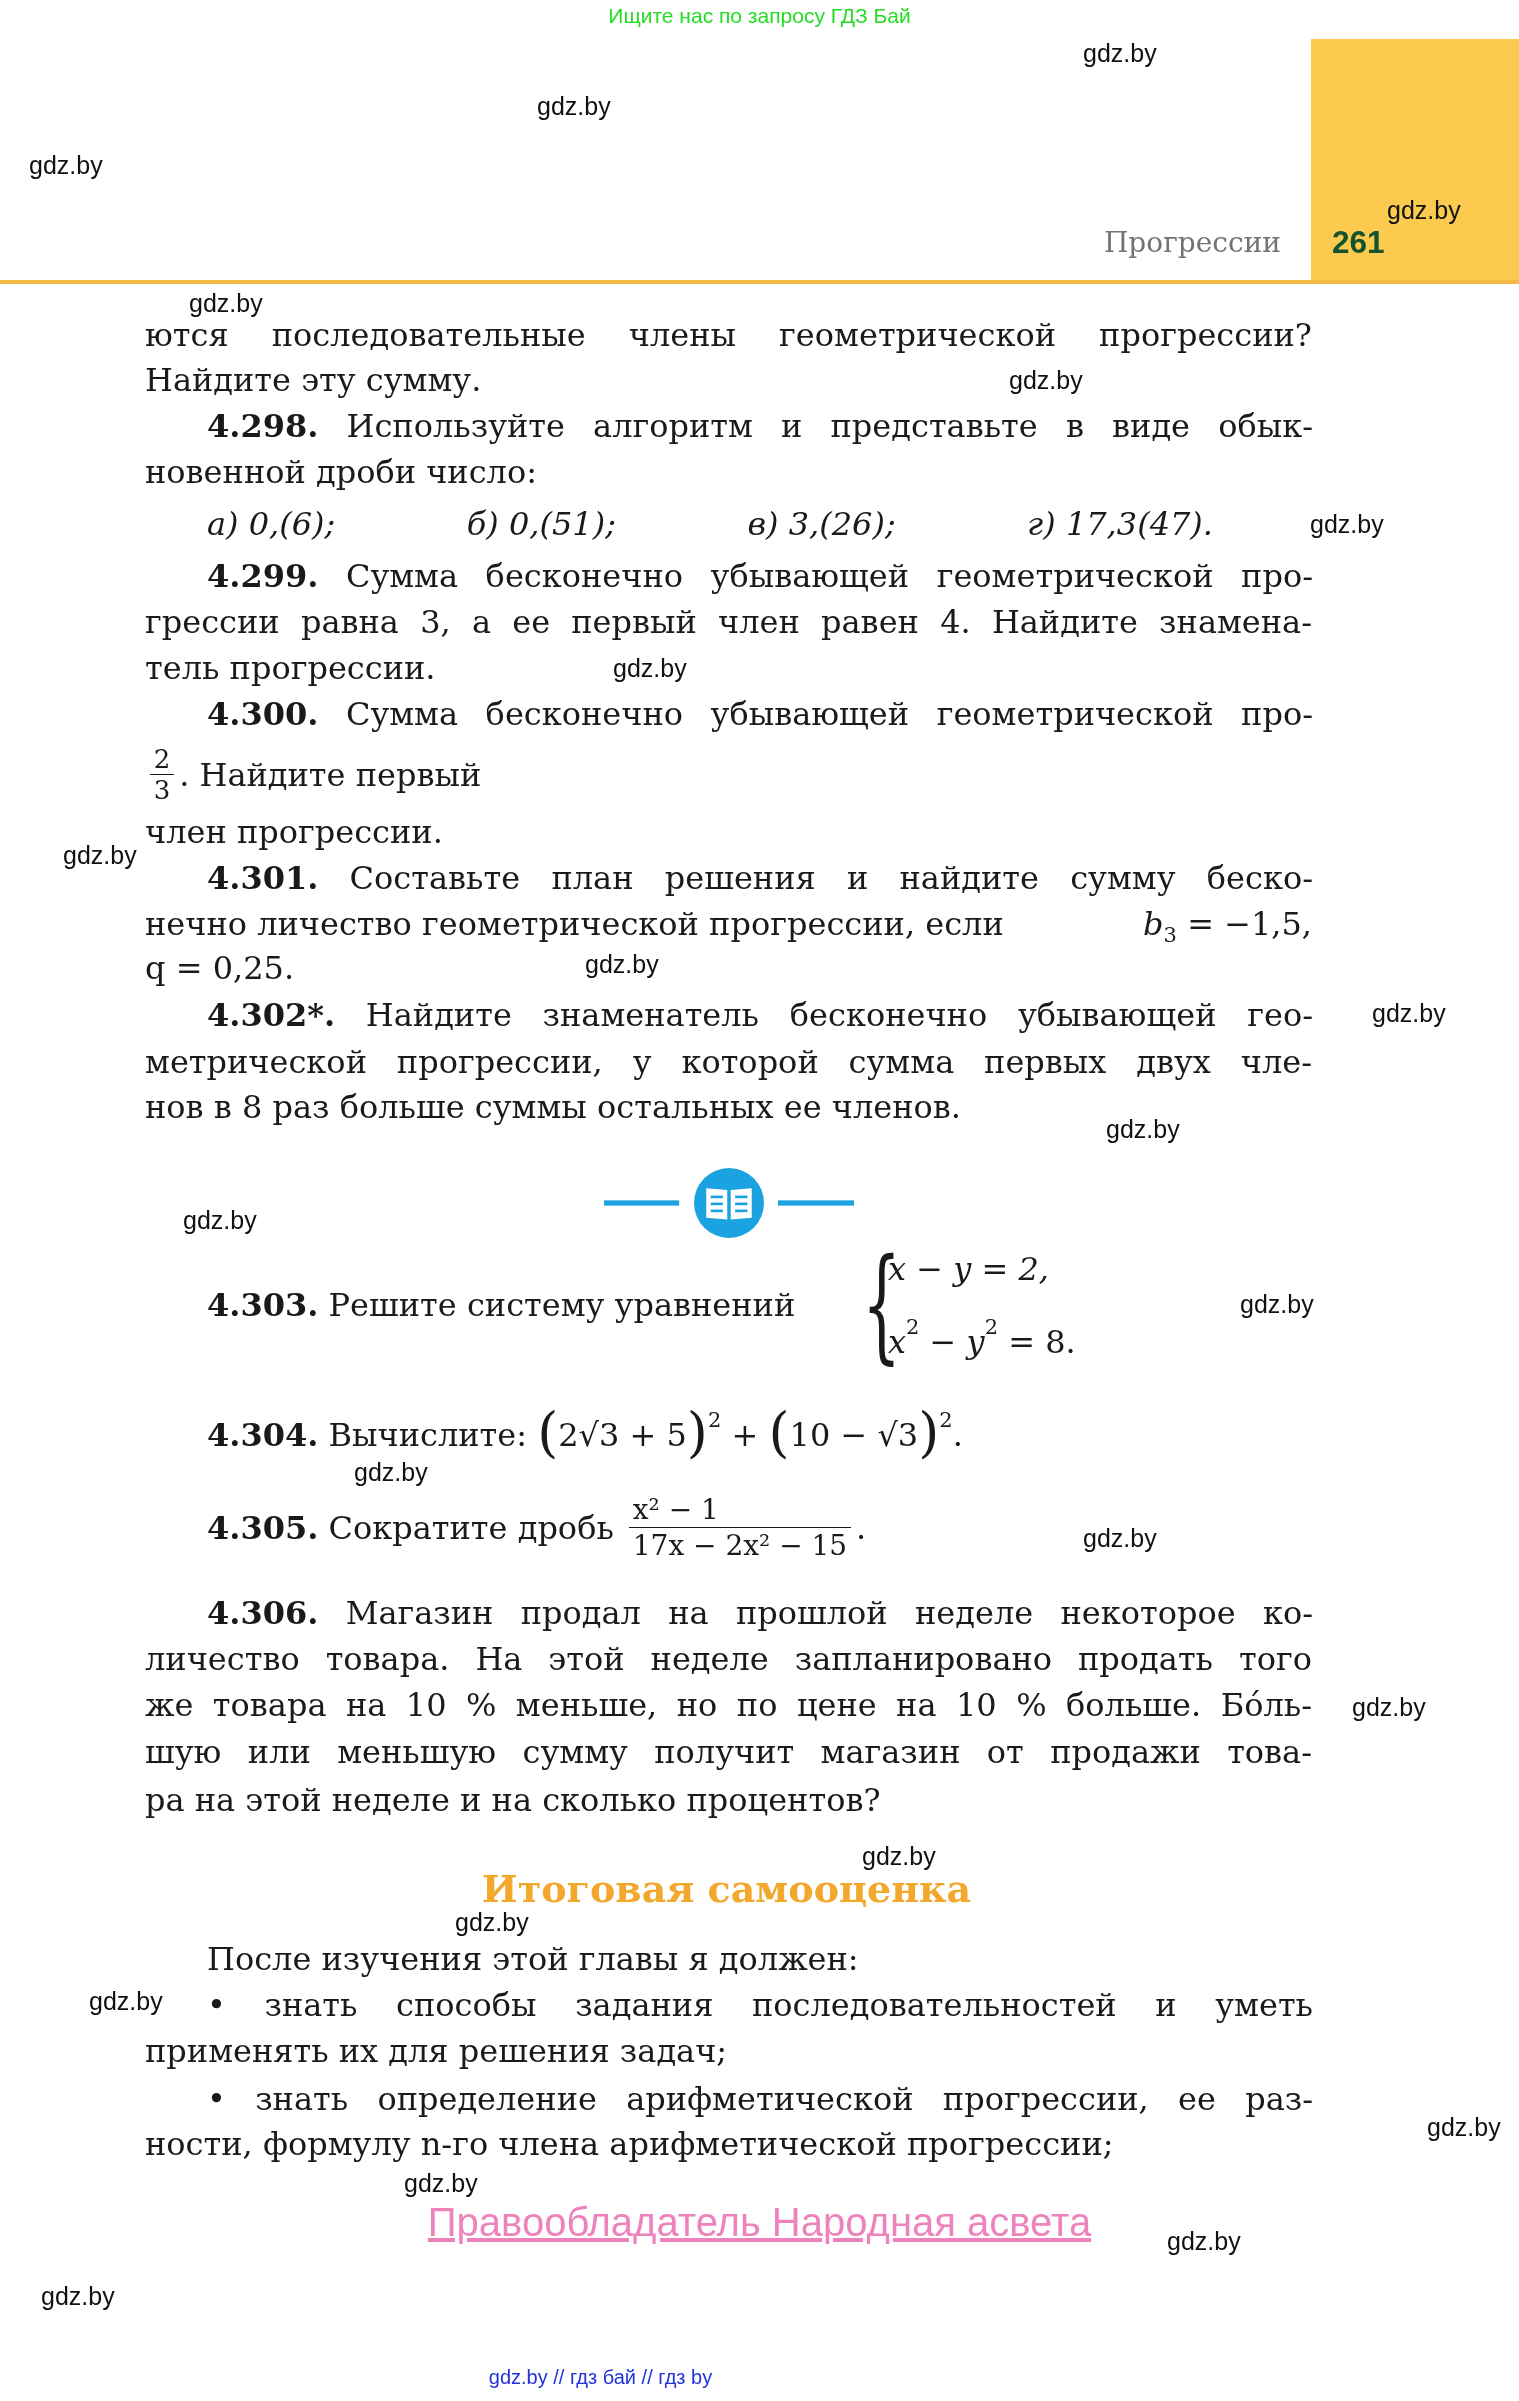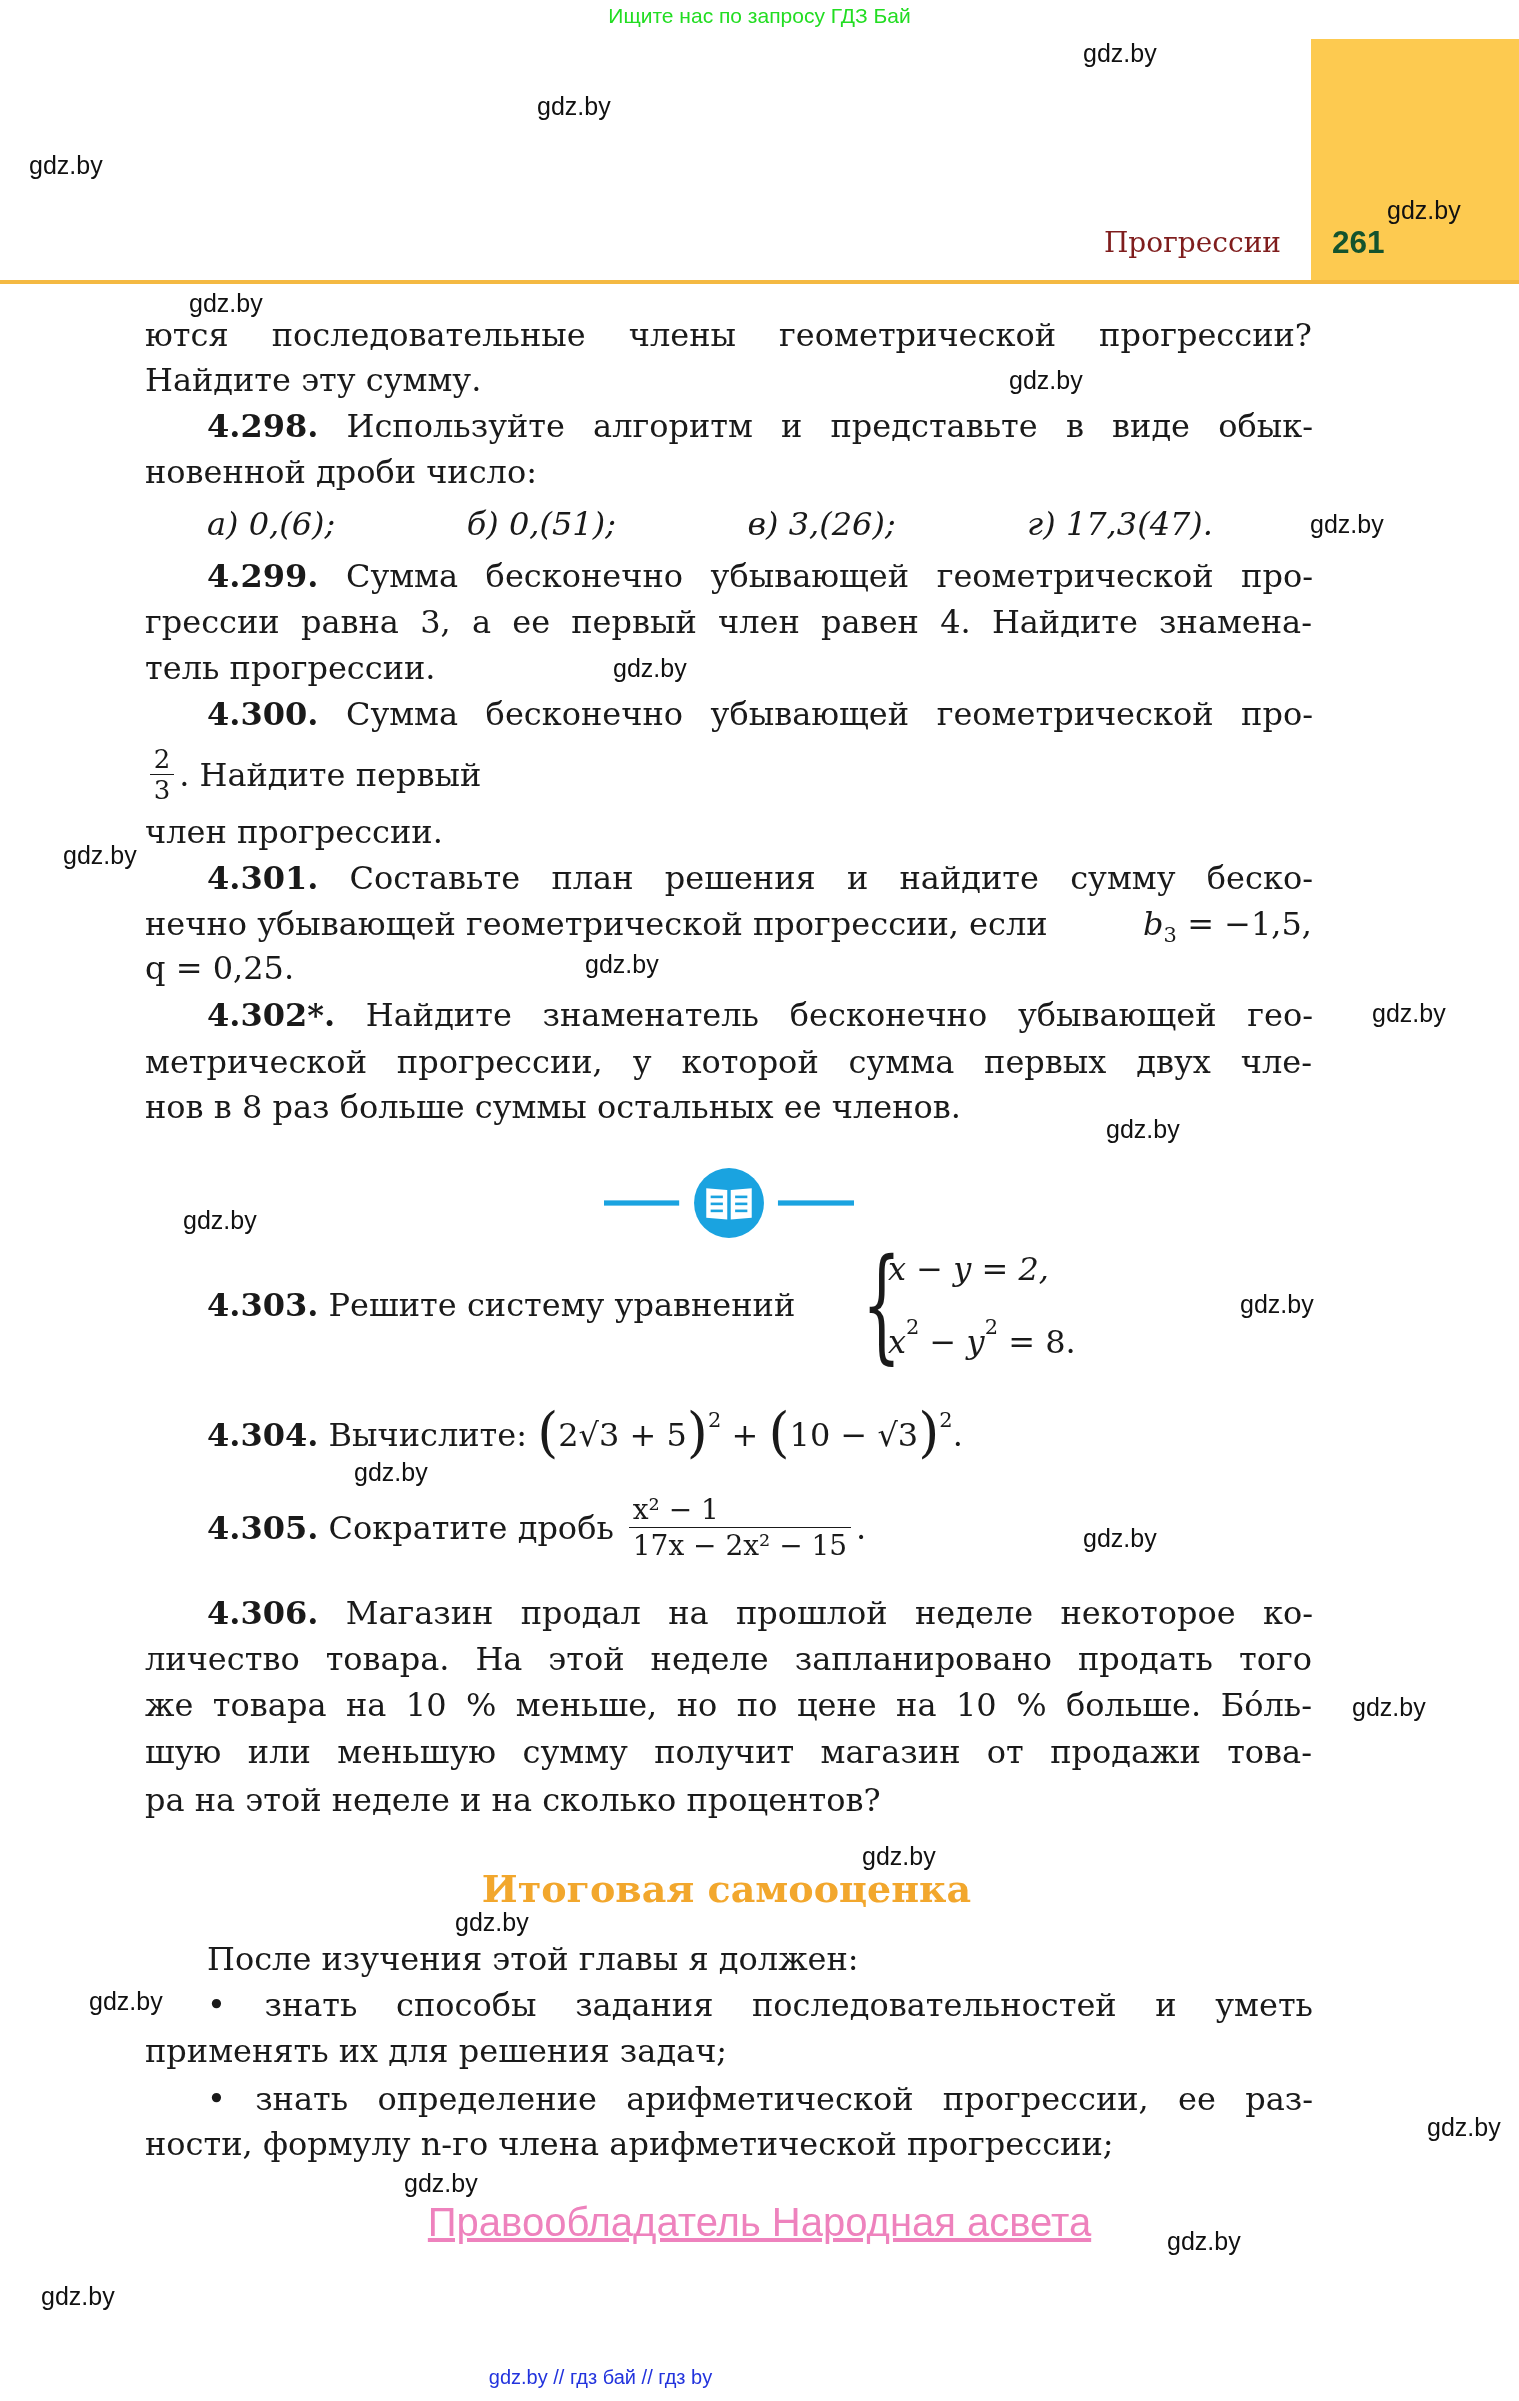--- a/index.html
+++ b/index.html
@@ -1,20 +1,20 @@
 <!DOCTYPE html>
 <html style="font-size:14px"><head>
 <meta charset="utf-8">
 <style>
   html,body{margin:0;padding:0;background:#fff;}
   body{width:1519px;height:2401px;position:relative;overflow:hidden;font-family:"DejaVu Serif","Liberation Serif",serif;color:#1a1a1a;}
   .top-banner{position:absolute;top:3.5px;left:0;width:1519px;text-align:center;font-family:"Liberation Sans",sans-serif;font-size:21px;color:#22dd22;}
   .yellow-tab{position:absolute;left:1311px;top:39px;width:208px;height:242px;background:#fdca50;}
   .header-line{position:absolute;left:0;top:280px;width:1519px;height:4.4px;background:#f4b942;}
-  .running-head{position:absolute;right:238px;top:226px;font-family:"DejaVu Serif",serif;font-size:28px;color:#7f1d1d;}
+  .running-head{position:absolute;right:238px;top:226px;font-family:"DejaVu Serif",serif;font-size:28px;color:#737373;}
   .page-num{position:absolute;left:1332px;top:224px;font-family:"Liberation Sans",sans-serif;font-weight:bold;font-size:31.5px;color:#14532d;}
   .line{position:absolute;left:145px;width:1167px;font-size:32px;line-height:46px;white-space:nowrap;text-align:justify;text-align-last:justify;}
   .line.last{text-align-last:left;}
   .line.ind{left:207px;width:1106px;}
   .num{font-weight:bold;}
   .wm{position:absolute;font-family:"Liberation Sans",sans-serif;font-size:25px;color:#111;}
   .opts{position:absolute;left:207px;width:1006px;font-size:32px;line-height:46px;display:flex;justify-content:space-between;font-style:italic;}
   .frac{display:inline-block;vertical-align:middle;text-align:center;font-size:26px;line-height:30px;margin:0 5.3px;}
   .frac .n{display:block;border-bottom:1.8px solid #1a1a1a;padding:0 3.5px;}
   .frac .d{display:block;padding:0 3.5px;}
@@ -63,21 +63,21 @@
         <span class="n">2</span>
         <span class="d">3</span>
       </span>
       <span>. Найдите первый</span>
     </span>
 </div>
 <div class="line last" style="top:809px">член прогрессии.</div>
 
 <div class="line ind" style="top:855px"><span class="num">4.301.</span> <span>Составьте план решения и найдите сумму беско-</span></div>
 <div class="line last" style="top:901px;display:flex;justify-content:space-between">
-  <span>нечно убывающей геометрической прогрессии, если</span>
+  <span>нечно личество геометрической прогрессии, если</span>
   <span><i class="m">b</i><sub>3</sub><span> = −1,5,</span></span>
 </div>
 <div class="line last" style="top:945px">q = 0,25.</div>
 
 <div class="line ind" style="top:992px"><span class="num">4.302*.</span> <span>Найдите знаменатель бесконечно убывающей гео-</span></div>
 <div class="line" style="top:1039px">метрической прогрессии, у которой сумма первых двух чле-</div>
 <div class="line last" style="top:1084px">нов в 8 раз больше суммы остальных ее членов.</div>
 
 <svg class="divider" viewBox="0 0 286 82">
   <rect x="0" y="38" width="86" height="6" fill="#1aa3e0"></rect>

